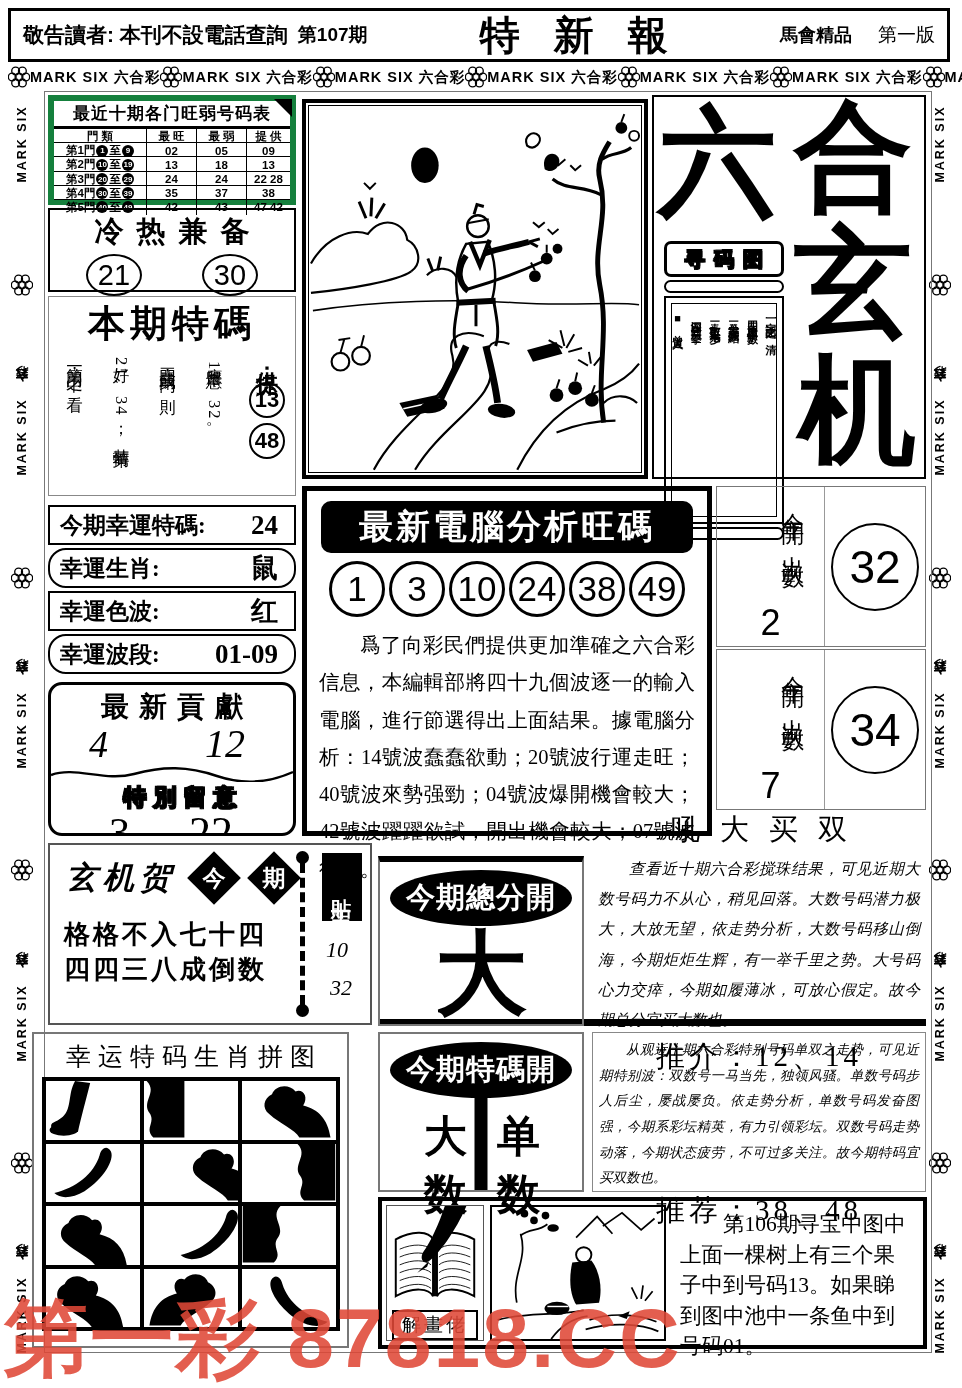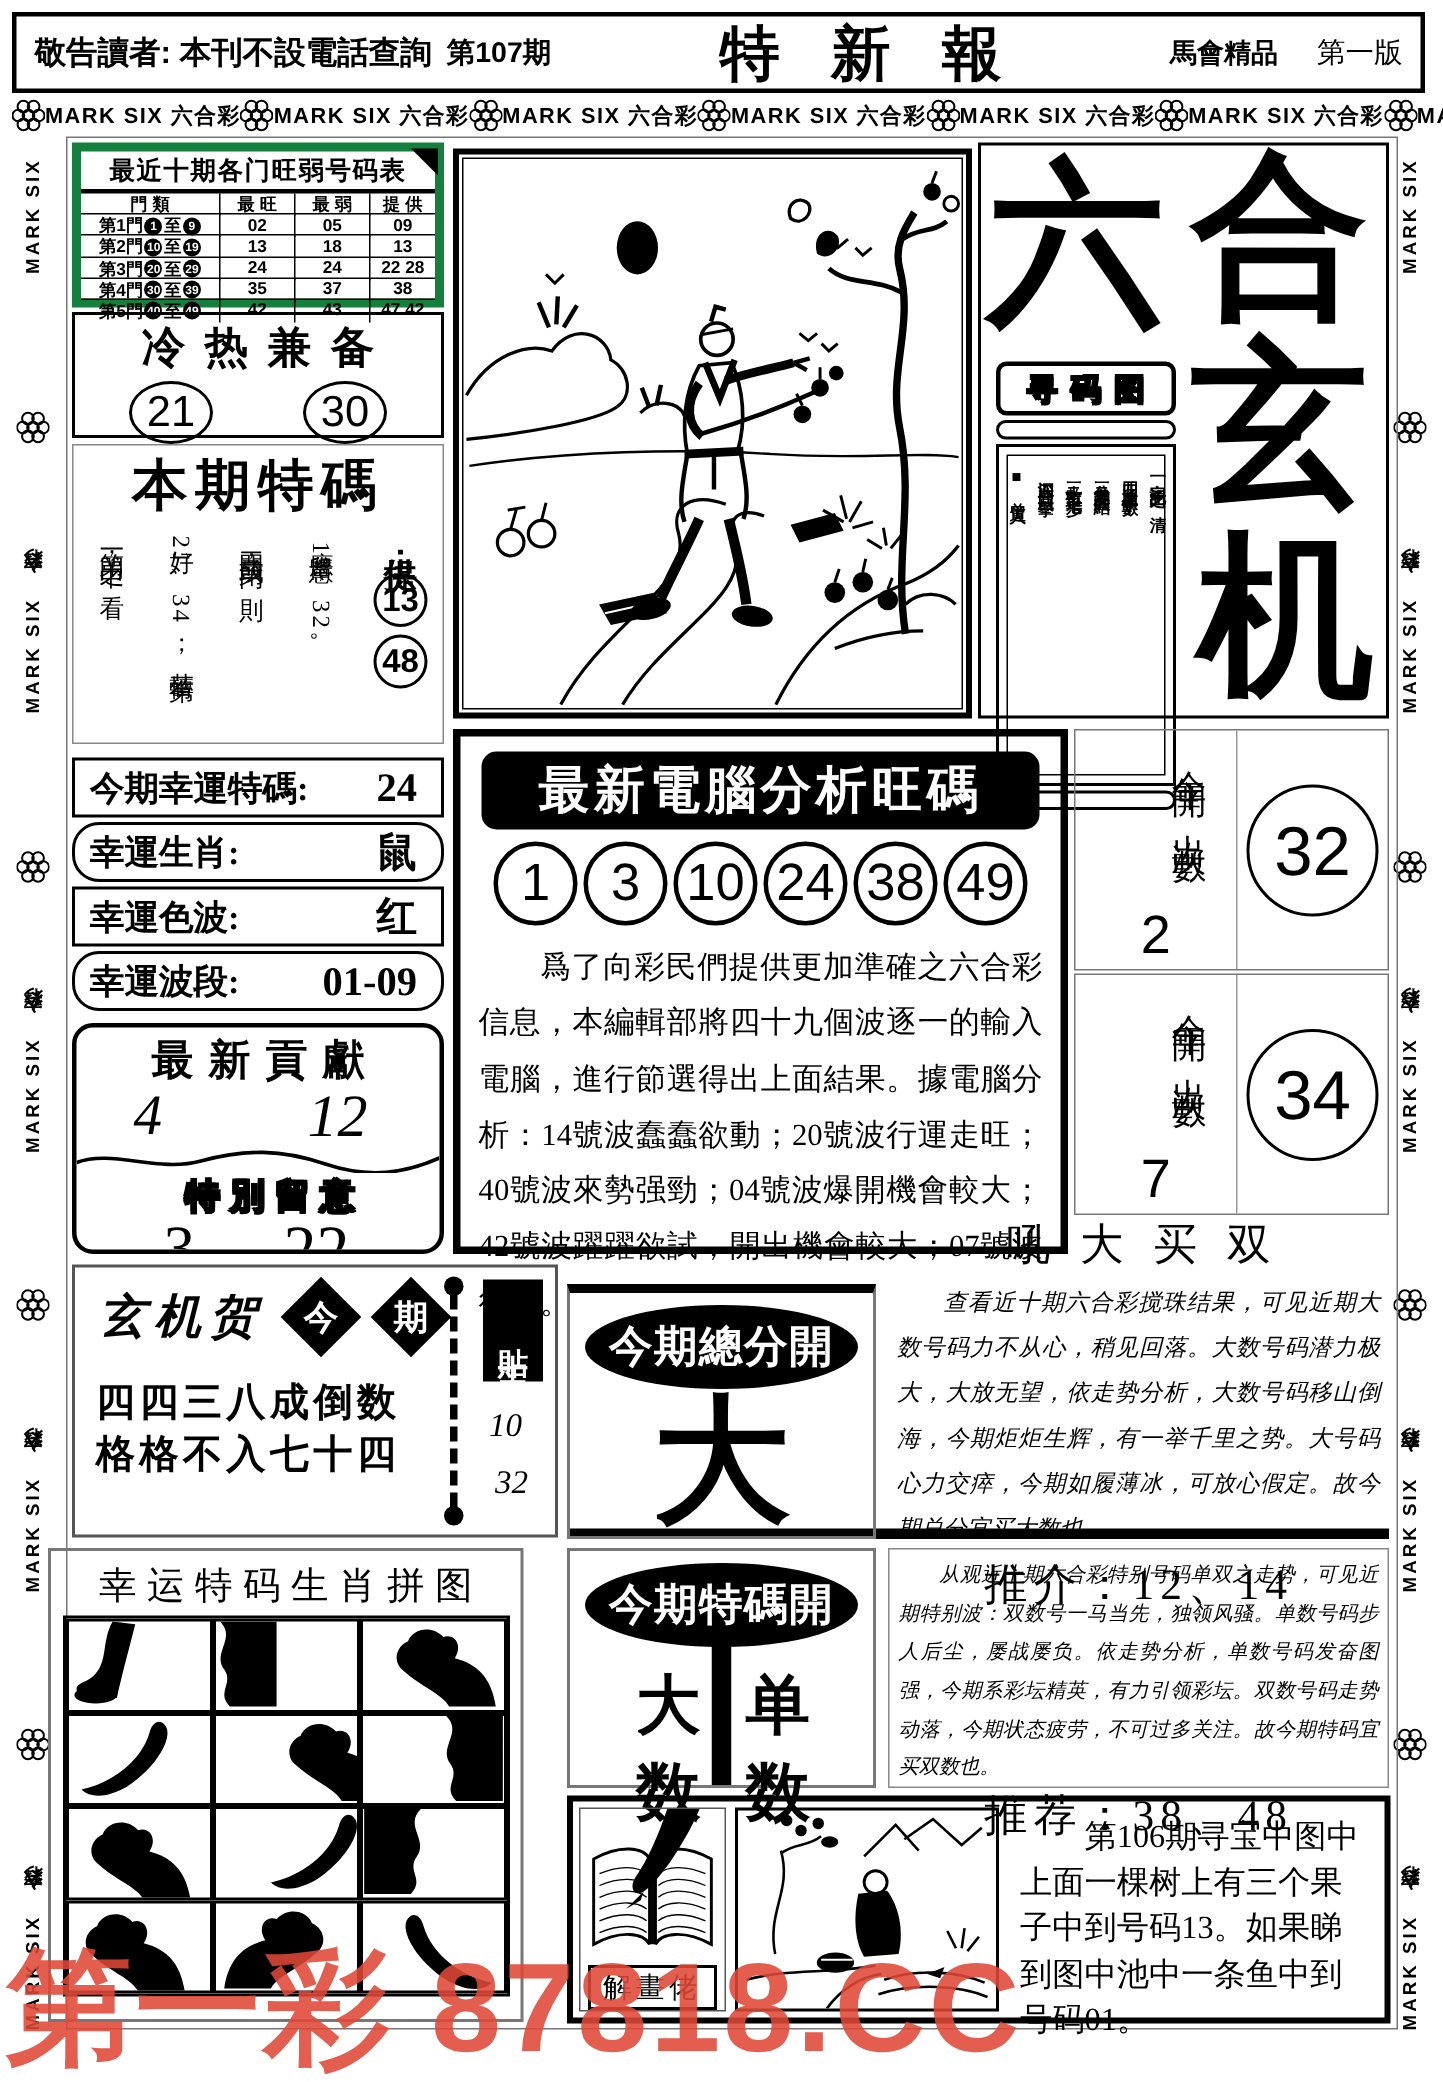--- a/index.html
+++ b/index.html
@@ -449,22 +449,22 @@
     <div class="xj-head">
       <span class="xj-prefix">玄机贺</span>
       <span class="diamond">
           <span>今</span>
         </span>
       <span class="diamond">
           <span>期</span>
         </span>
     </div>
     <div class="xj-verse">
+      <div>格格不入七十四</div>
       <div>四四三八成倒数</div>
-      <div>格格不入七十四</div>
     </div>
     <div class="xj-rail">
       <span class="xj-dot t"></span>
       <span class="xj-dash"></span>
       <span class="xj-dot b"></span>
       <div class="xj-tip">
           <span>貼士</span>
         </div>
       <span class="xj-t1">10</span>
       <span class="xj-t2">32</span>

